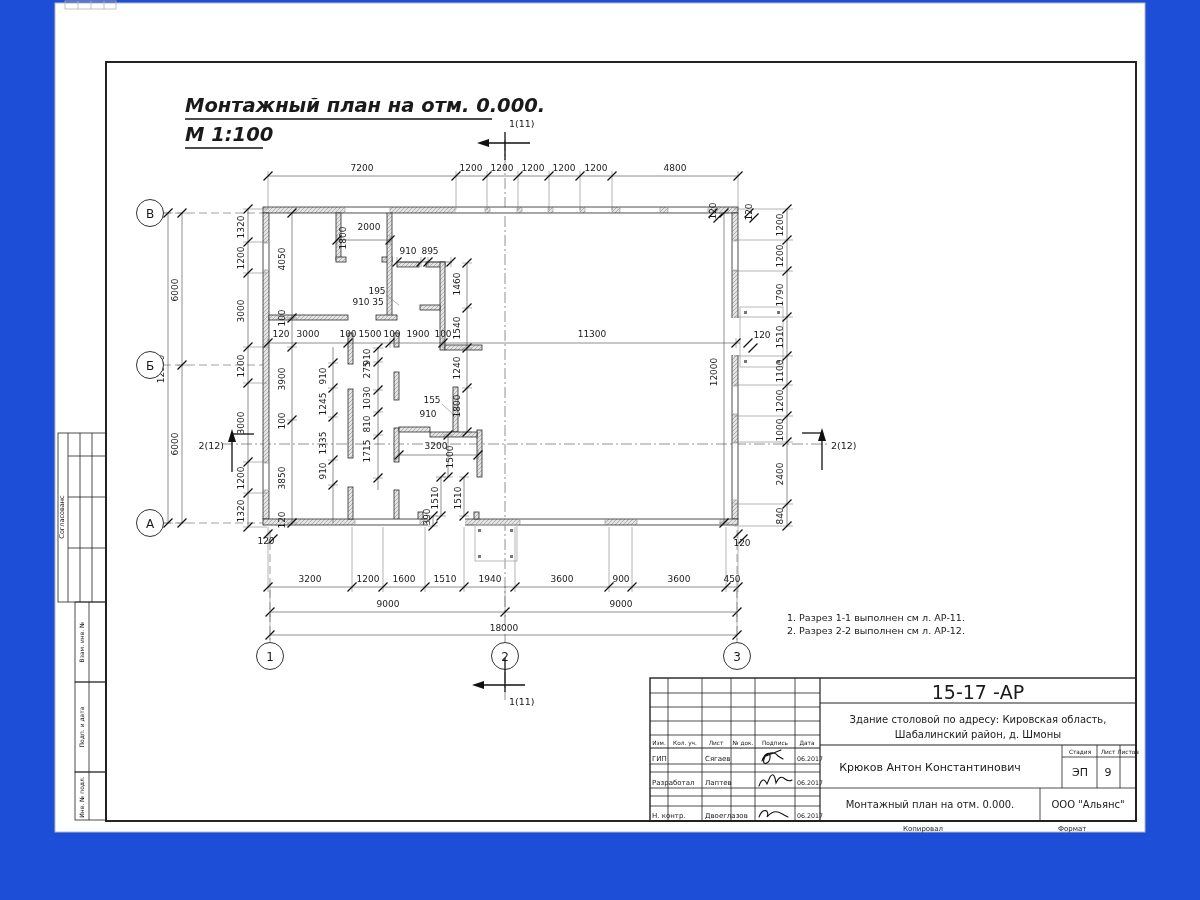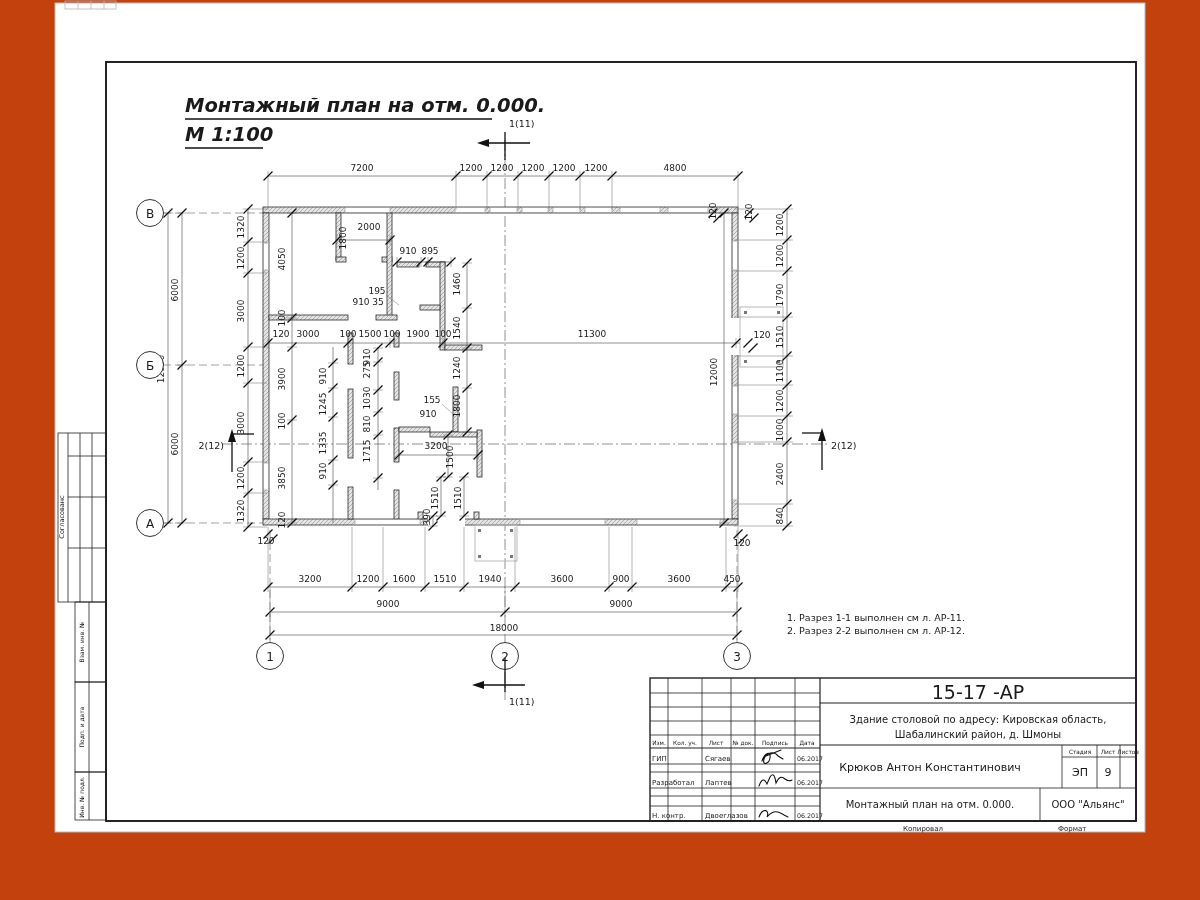--- a/index.html
+++ b/index.html
@@ -1,16 +1,16 @@
 <!DOCTYPE html>
 <html><head>
 <meta charset="utf-8">
 <style>
   html,body{margin:0;padding:0;background:#fff;}
-  .sheet{width:1200px;height:900px;position:relative;background:#c2410c;
+  .sheet{width:1200px;height:900px;position:relative;background:#1d4ed8;
          font-family:"DejaVu Sans","Liberation Sans",sans-serif;}
   svg{display:block}
   svg text{fill:#1a1a1a;font-family:"DejaVu Sans","Liberation Sans",sans-serif;}
   .wall{fill:url(#hatch);stroke:#2b2b2b;stroke-width:.8;}
   .window{fill:#fff;stroke:#9a9a9a;stroke-width:.7;}
   .opening{fill:#fff;stroke:none;}
   .porch{fill:none;stroke:#b9b9b9;stroke-width:1;}
   .dimline{stroke:#555;stroke-width:.65;}
   .extline{stroke:#777;stroke-width:.55;}
   .tick{stroke:#111;stroke-width:1.3;}

